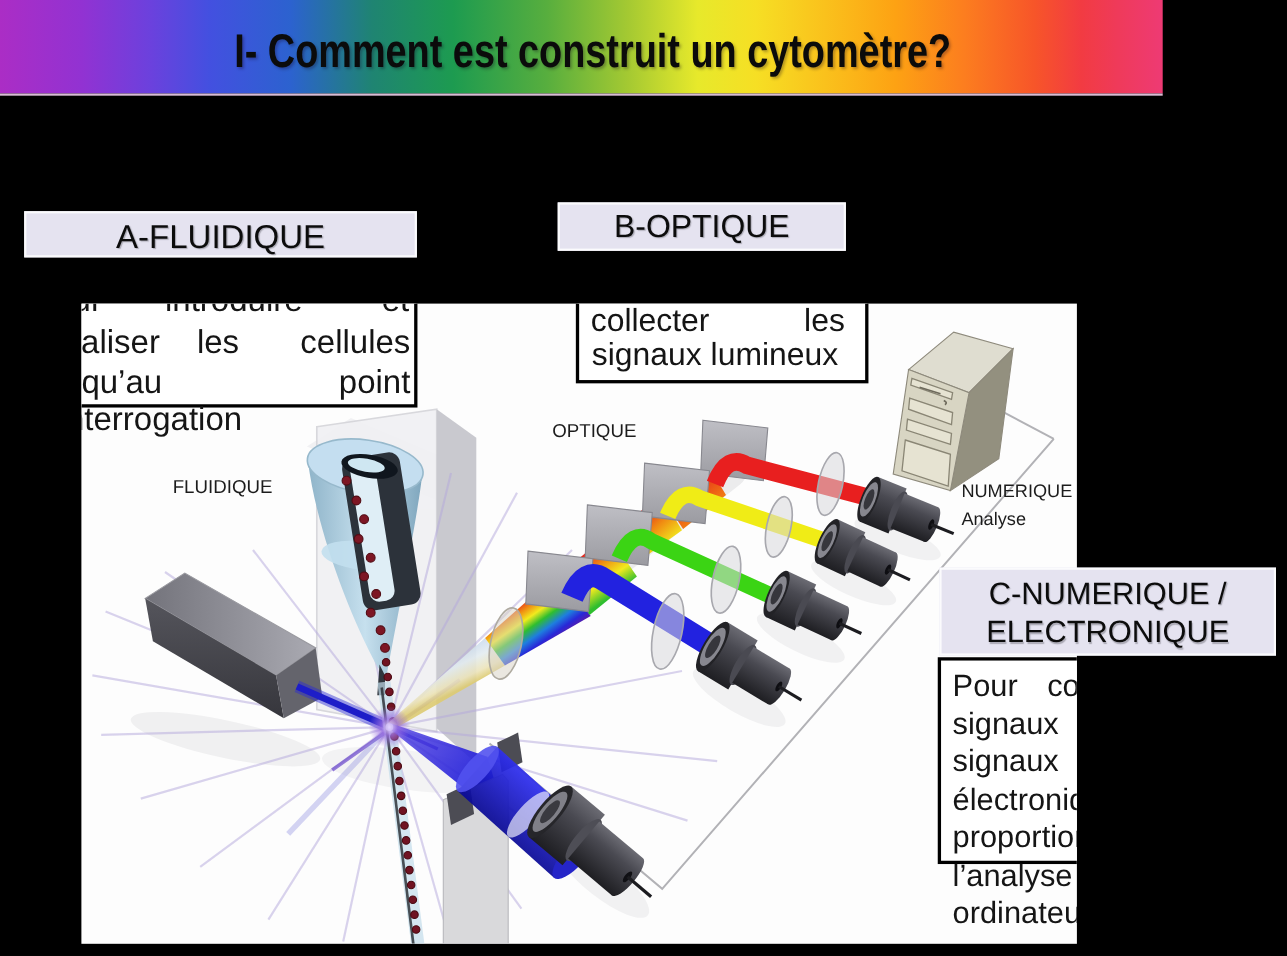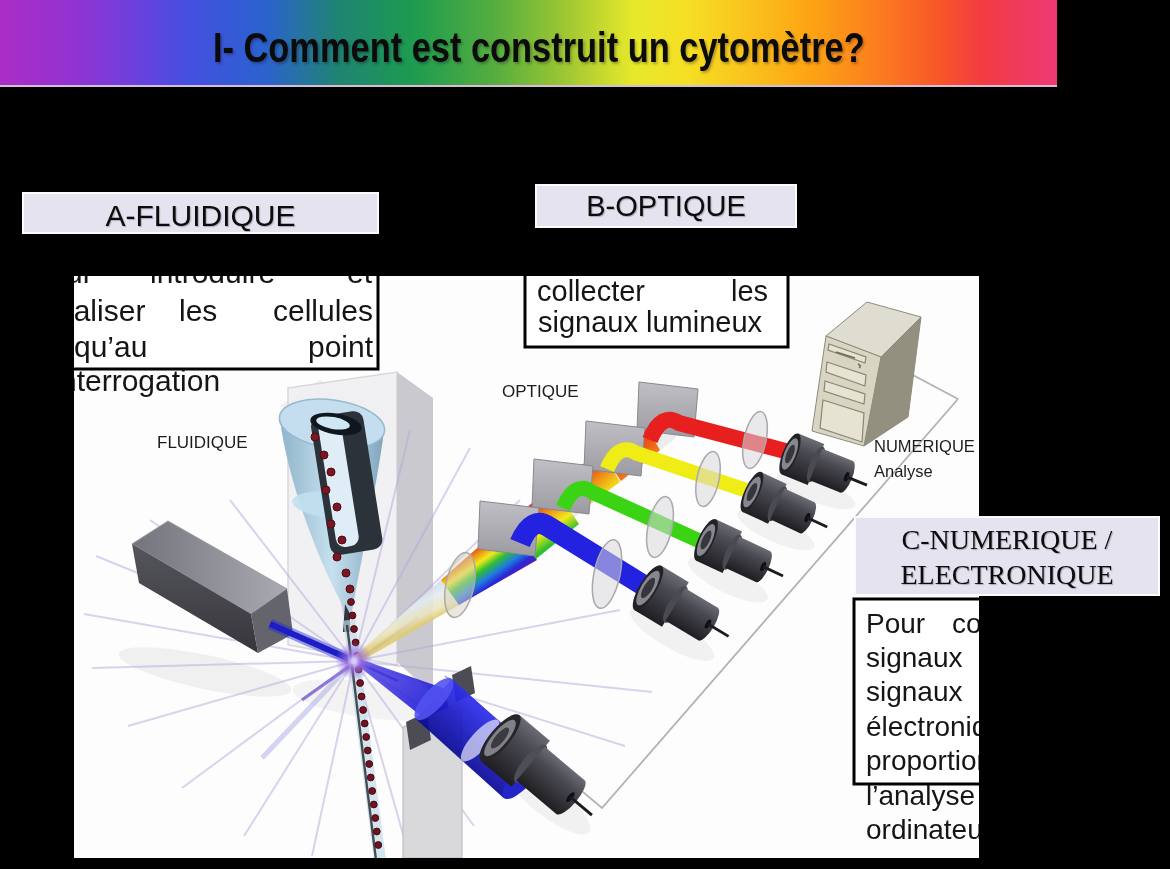--- a/index.html
+++ b/index.html
@@ -8,22 +8,22 @@
 background:linear-gradient(90deg,
  #ab2dc5 0%, #9232d2 7%, #6b41dd 13%, #4350e0 18%, #2c62cf 25%,
  #1f8472 32%, #1d9b50 39%, #57ae3e 47%, #a4c932 54%, #e7e92b 60%,
  #f6df24 65%, #fac11c 71%, #fda213 77%, #fc7d1f 83%, #f75529 89%,
  #f23b42 93%, #ef3a59 96%, #ee3a74 100%);
 border-bottom:2px solid #d8bcd4;}
 #bar h1{margin:0;text-align:center;font-size:43px;font-weight:bold;color:#0b0b0b;text-shadow:2px 2px 3px rgba(20,0,30,0.3);line-height:95px;font-family:"Liberation Sans",sans-serif;transform:scaleX(0.8);transform-origin:580px 50%;}
 #img{position:absolute;left:74px;top:276px;width:905px;height:582px;background:#fdfdfd;overflow:hidden;}
 .lab{position:absolute;background:#e5e3f0;border:2px solid #fbfbfd;color:#0c0c0c;text-align:center;z-index:6;box-sizing:border-box;text-shadow:1px 1px 1px rgba(60,60,70,0.35);}
 #labA{left:22px;top:192px;width:357px;height:42px;font-size:30px;line-height:43px;}
-#labB{left:535px;top:184px;width:262px;height:44px;font-size:29px;line-height:41px;}
-#labC{left:854px;top:516px;width:306px;height:80px;font-size:28px;line-height:35px;padding-top:4px;font-family:Liberation Serif, serif;}
+#labB{left:507px;top:184px;width:262px;height:44px;font-size:29px;line-height:41px;}
+#labC{left:854px;top:516px;width:306px;height:80px;font-size:28px;line-height:35px;padding-top:4px;}
 </style>
 </head>
 <body>
 <div id="bar">
     <h1>I- Comment est construit un cytomètre?</h1>
   </div>
 <div id="img">
 <svg width="905" height="582" viewBox="74 276 905 582">
 <defs>
 <linearGradient id="met" x1="0" y1="-1" x2="0" y2="1" gradientUnits="objectBoundingBox">

